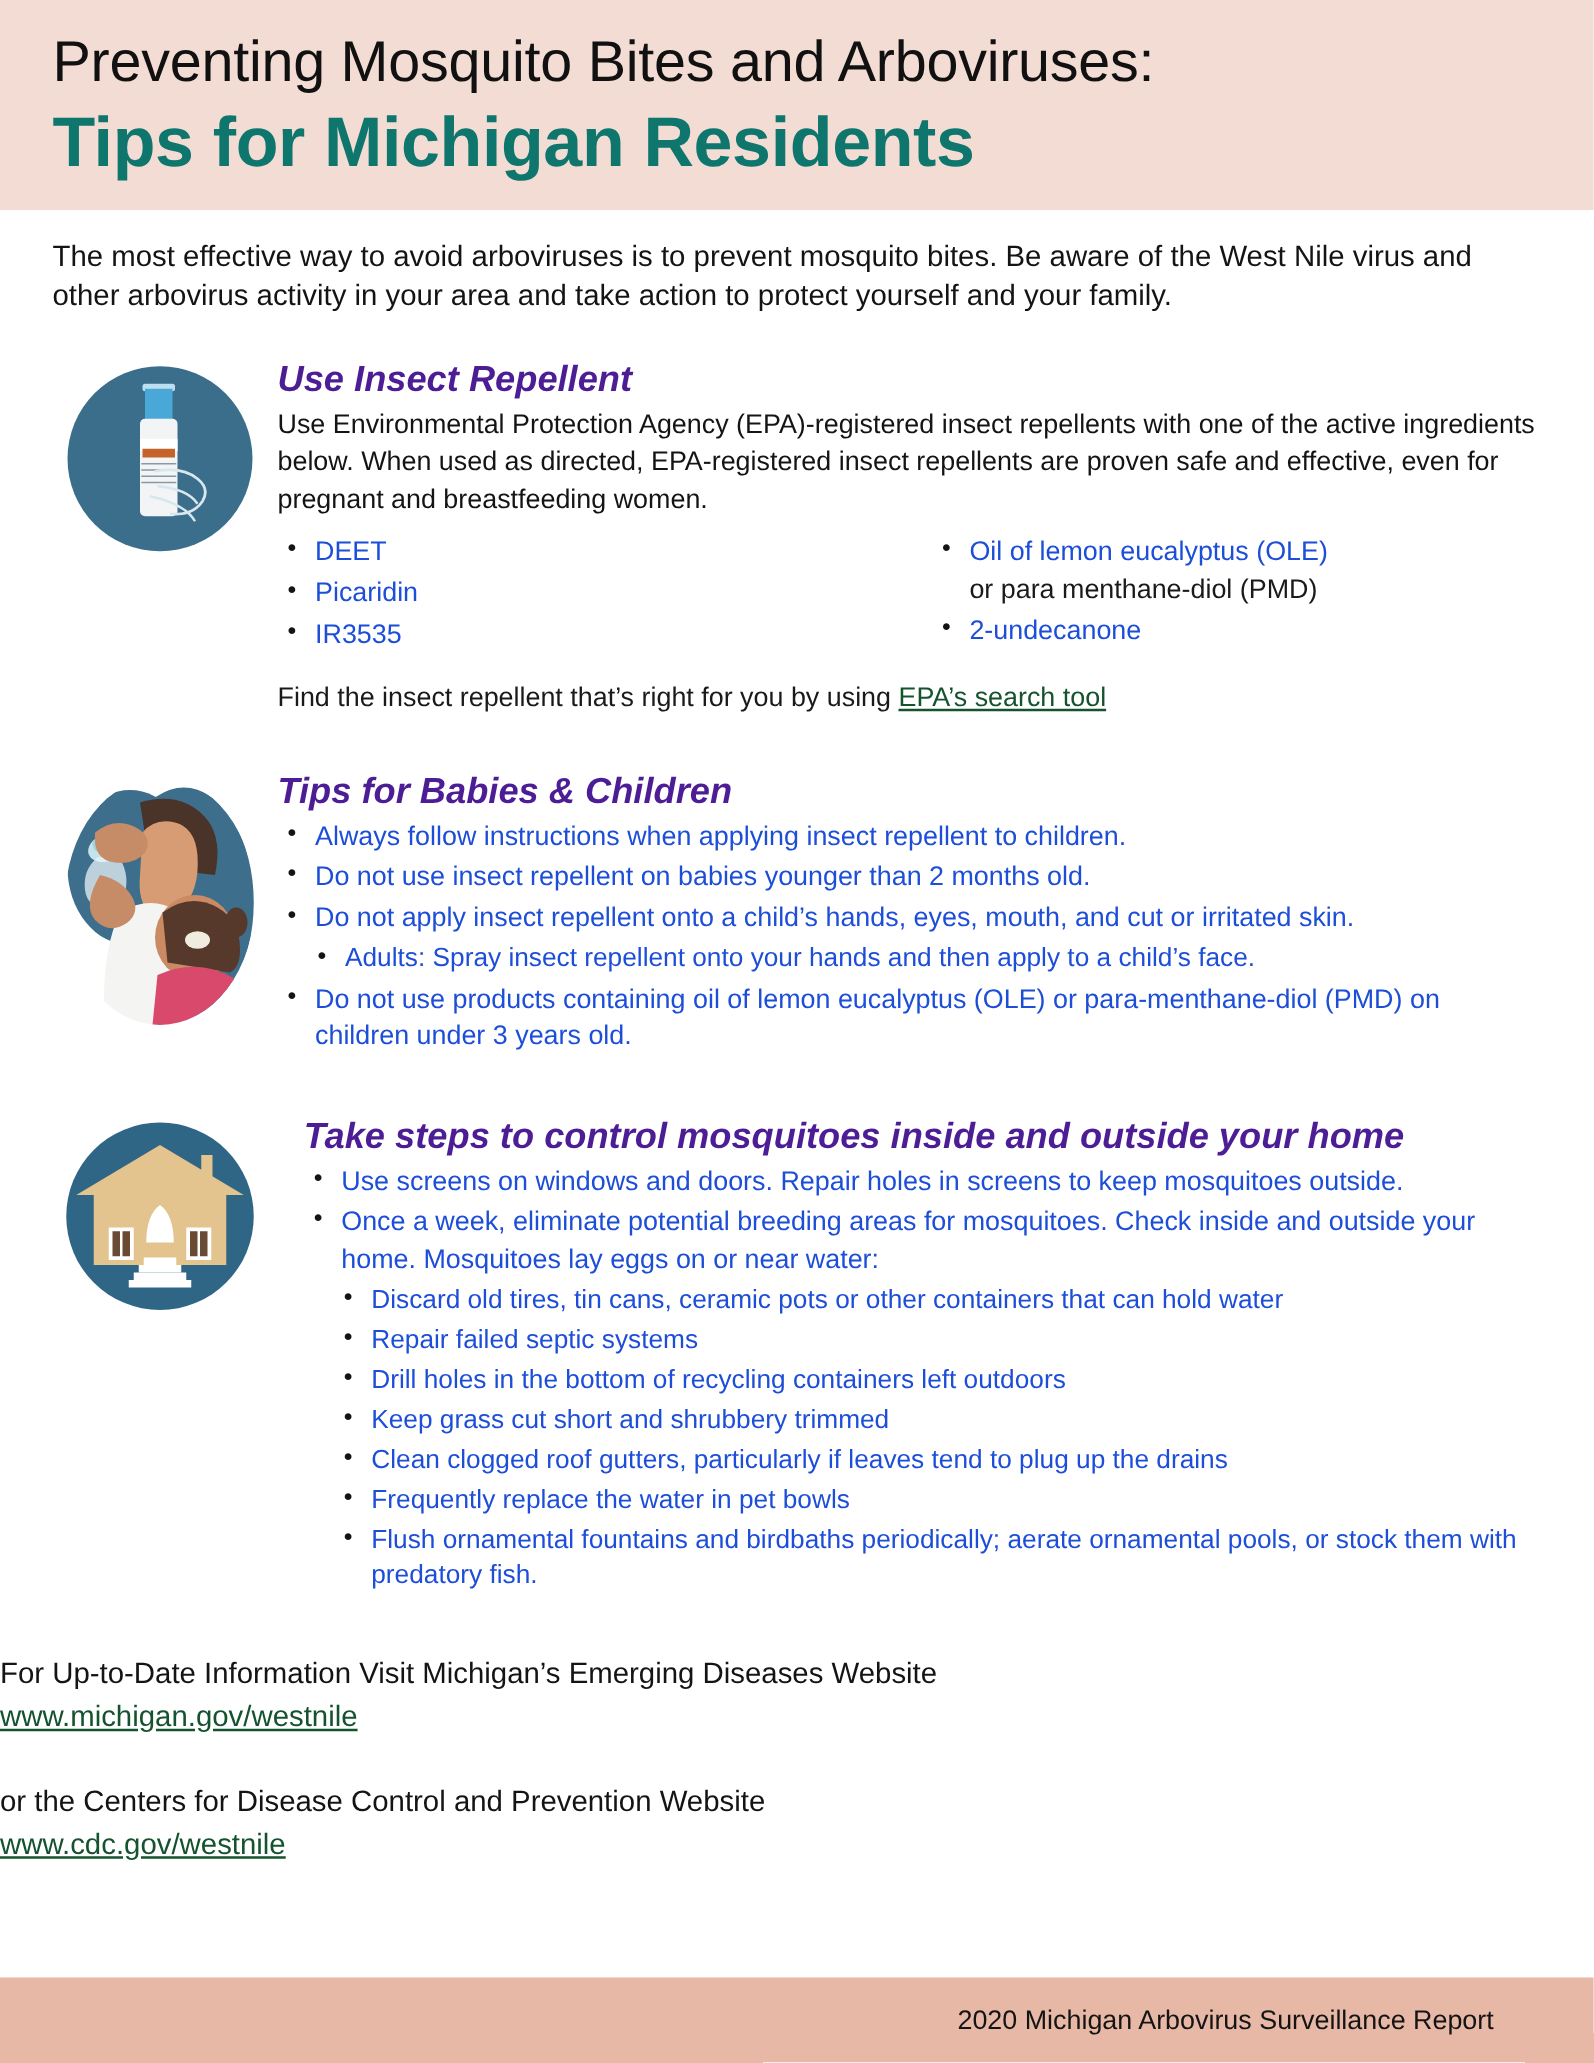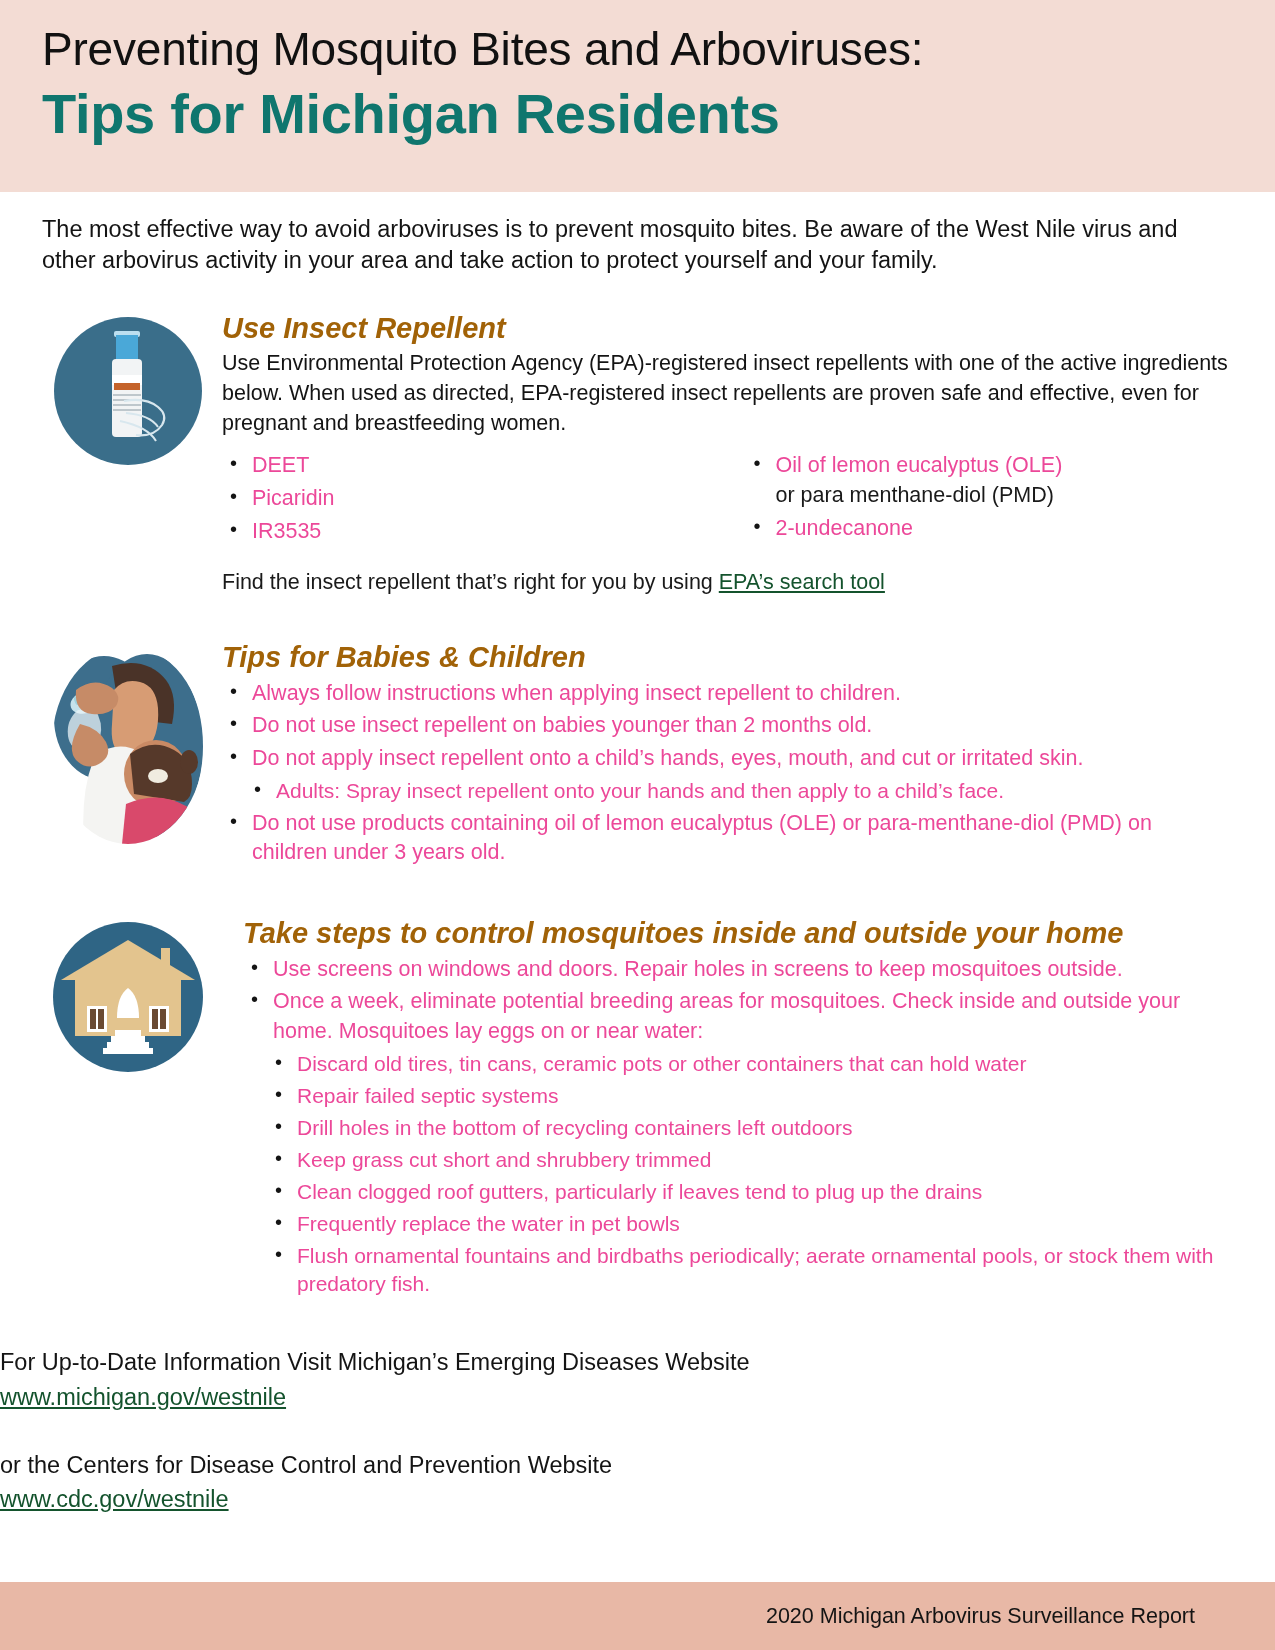--- a/index.html
+++ b/index.html
@@ -10,21 +10,21 @@
     color:#1a1a1a;
     position:relative;
     overflow:hidden;
   }
 
   
   .header-band {
     background:#f3dcd4;
     width:100%;
     padding:22px 42px 26px 42px;
-    height:192px;
+    height:168px;
   }
   .title-line1 {
     font-size:46px;
     font-weight:400;
     color:#111111;
     letter-spacing:-0.2px;
     line-height:1.18;
   }
   .title-line2 {
     font-size:56px;
@@ -60,38 +60,38 @@
     display:flex;
     justify-content:center;
     padding-top:6px;
   }
   .body-col { flex:1 1 auto; padding-left:8px; }
 
   .sec-head {
     font-size:29px;
     font-style:italic;
     font-weight:600;
-    color:#a16207;
+    color:#4c1d95;
     margin-bottom:4px;
     line-height:1.2;
   }
   .sec-para {
     font-size:21.5px;
     line-height:1.38;
     color:#141414;
   }
 
   
   ul.blist { list-style:none; }
   ul.blist > li {
     position:relative;
     padding-left:30px;
     font-size:21.5px;
     line-height:1.38;
-    color:#ec4899;
+    color:#1d4ed8;
     margin-top:3px;
   }
   ul.blist > li::before {
     content:"\2022";
     position:absolute;
     left:8px; top:-1px;
     font-size:20px;
     color:#141414;
   }
   ul.sublist > li { padding-left:28px; font-size:21px; }

